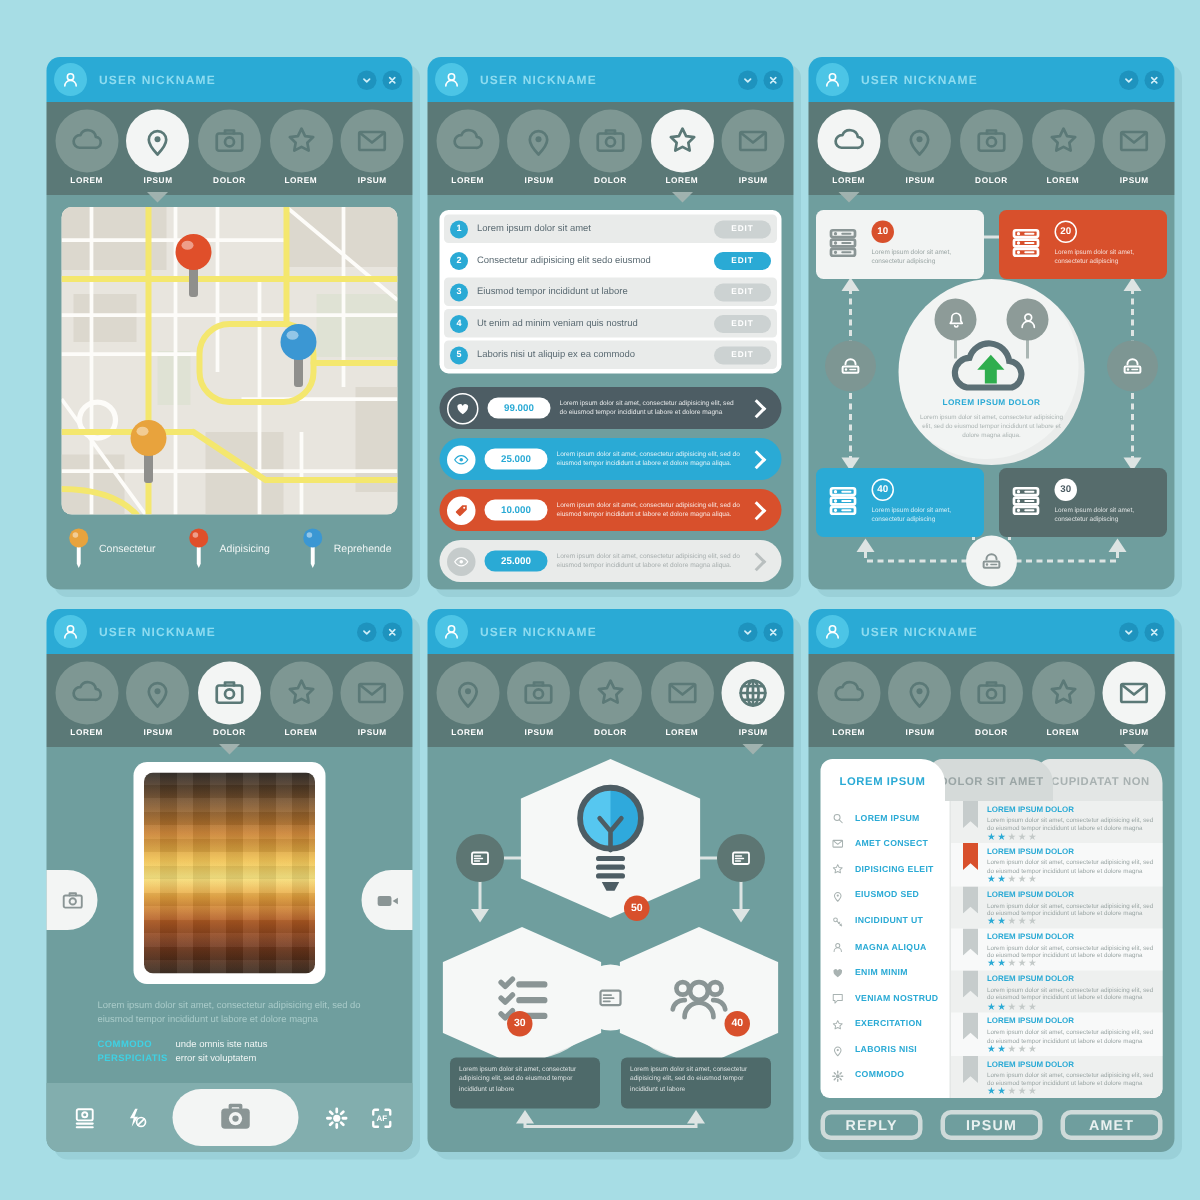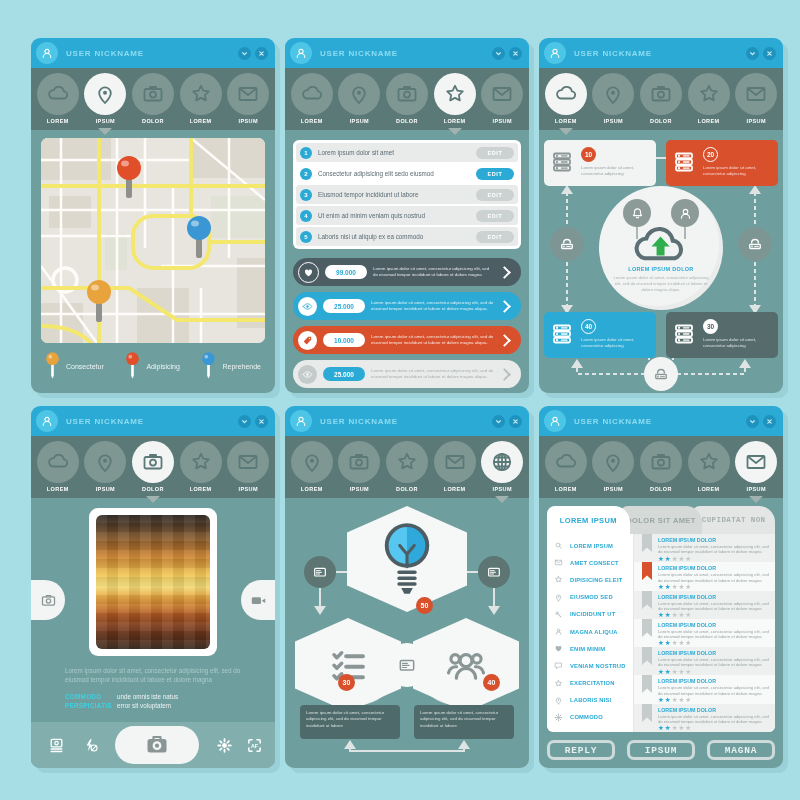--- a/index.html
+++ b/index.html
@@ -113,37 +113,37 @@
   .hc-dark{width:32px;height:32px;background:#5d7673;color:#fff;z-index:2;}
   .hc-dl{left:19px;top:58px;} .hc-dr{left:193px;top:58px;}
   .hc-dark .ic{width:16px;height:16px;}
   .hex-box{position:absolute;width:100px;height:34px;background:#4e6a6a;border-radius:4px;padding:5px 6px;box-sizing:border-box;font-size:4.4px;line-height:1.45;color:rgba(255,255,255,.78);}
   .box-l{left:15px;top:207px;} .box-r{left:129px;top:207px;}
   
   .tabs{position:absolute;left:8px;right:8px;top:8px;height:28px;display:flex;}
   .tab{flex:1;margin-left:-10px;border-radius:8px 16px 0 0;display:flex;align-items:center;justify-content:center;font-size:7.5px;font-weight:bold;letter-spacing:.4px;background:#e3e6e5;color:#a8b1b1;}
   .tabs div:nth-of-type(1){margin-left:0;z-index:3;}
   .tabs div:nth-of-type(2){z-index:2;background:#d5dad9;color:#9aa5a5;}
-  .tabs div:nth-of-type(3){z-index:1;font-family:Liberation Mono, monospace;}
+  .tabs div:nth-of-type(3){z-index:1;}
   .tab[data-active="true"]{background:#fff;color:#2aaad5;z-index:4;}
   .mail-card{position:absolute;left:8px;right:8px;top:36px;height:198px;background:#fff;border-radius:0 0 6px 6px;display:flex;overflow:hidden;z-index:4;}
   .mail-menu{width:86px;flex:0 0 auto;border-right:1px solid #e4e7e6;padding-top:3px;}
   .menu-item{display:flex;align-items:center;height:17.2px;padding:0 7px;}
   .menu-item .ic{width:9px;height:9px;color:#a9b3b2;flex:0 0 auto;}
   .menu-label{font-size:5.8px;font-weight:bold;color:#2aaad5;letter-spacing:.2px;margin-left:7px;}
   .entries{flex:1;background:#eef0ef;}
   .entry{position:relative;height:28.3px;padding:3px 6px 0 24px;box-sizing:border-box;}
   .entry:nth-of-type(even){background:#f8f9f9;}
   .bookmark{position:absolute;left:8px;top:0;width:10px;height:18px;}
   .entry-title{font-size:5.3px;font-weight:bold;color:#2aaad5;}
   .entry-body{font-size:4.2px;line-height:1.25;color:#9aa5a4;max-height:10.6px;overflow:hidden;margin-top:1px;}
   .entry-stars{font-size:6.5px;line-height:1;margin-top:1px;letter-spacing:1px;}
   .stars-on{color:#2aaad5;} .stars-off{color:#c3c9c8;}
   .mail-buttons{position:absolute;left:8px;right:8px;top:242px;display:flex;justify-content:space-between;}
-  .mail-btn{width:68px;height:20px;border:3px solid #cfdbda;border-radius:7px;background:transparent;color:#e9f1f0;font-size:9.5px;font-weight:bold;letter-spacing:.8px;display:flex;align-items:center;justify-content:center;box-sizing:border-box;font-family:Liberation Mono, monospace;}
+  .mail-btn{width:68px;height:20px;border:3px solid #cfdbda;border-radius:7px;background:transparent;color:#e9f1f0;font-size:9.5px;font-weight:bold;letter-spacing:.8px;display:flex;align-items:center;justify-content:center;box-sizing:border-box;font-family:Liberation Sans, sans-serif;}
 </style>
 </head>
 <body>
 
 <svg style="position:absolute;width:0;height:0;" aria-hidden="true">
   <symbol id="i-person" viewBox="0 0 24 24">
       <circle cx="12" cy="9" r="3.6"></circle>
       <path d="M5.5 19.5a6.5 6.5 0 0 1 13 0"></path>
     </symbol>
   <symbol id="i-chevdown" viewBox="0 0 24 24">
@@ -1184,18 +1184,18 @@
               </svg>
               <div class="entry-title">LOREM IPSUM DOLOR</div>
               <div class="entry-body">Lorem ipsum dolor sit amet, consectetur adipisicing elit, sed do eiusmod tempor incididunt ut labore et dolore magna aliqua.</div>
               <div class="entry-stars"><span class="stars-on">★★</span><span class="stars-off">★★★</span></div>
             </div>
           </div>
       </div>
       <div class="mail-buttons">
         <button class="mail-btn">REPLY</button>
         <button class="mail-btn">IPSUM</button>
-        <button class="mail-btn">MAGNA</button>
+        <button class="mail-btn">AMET</button>
       </div>
     </div>
   </div>
 
 </div>
 
 </body></html>

